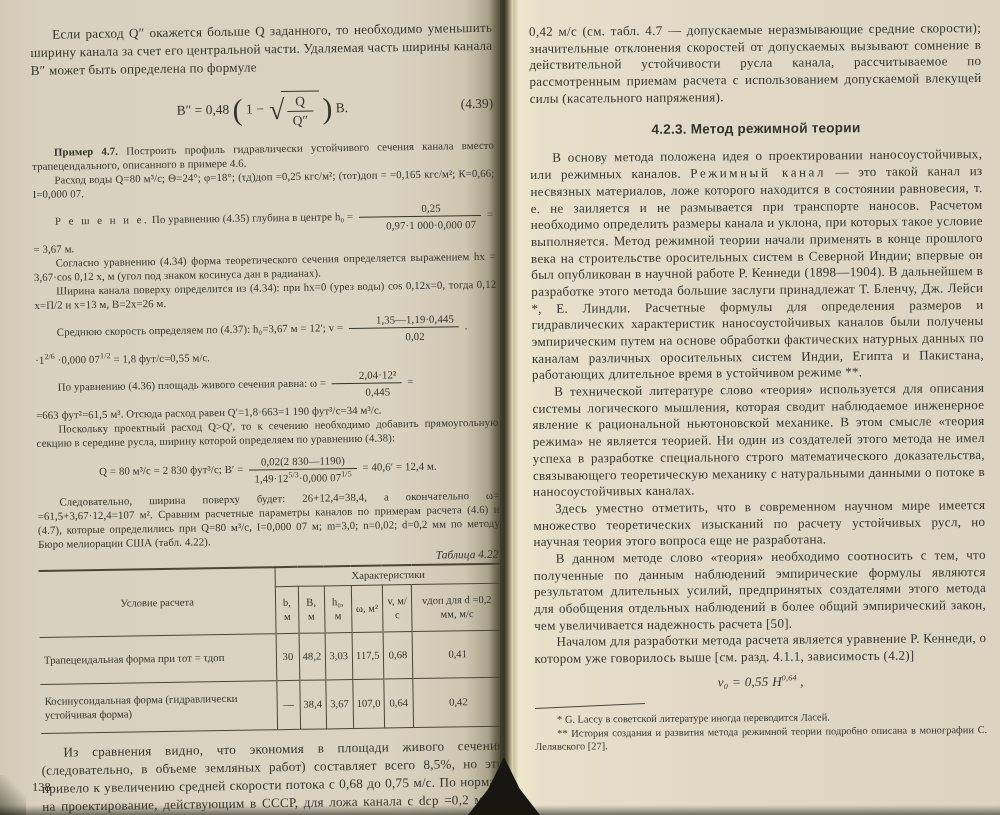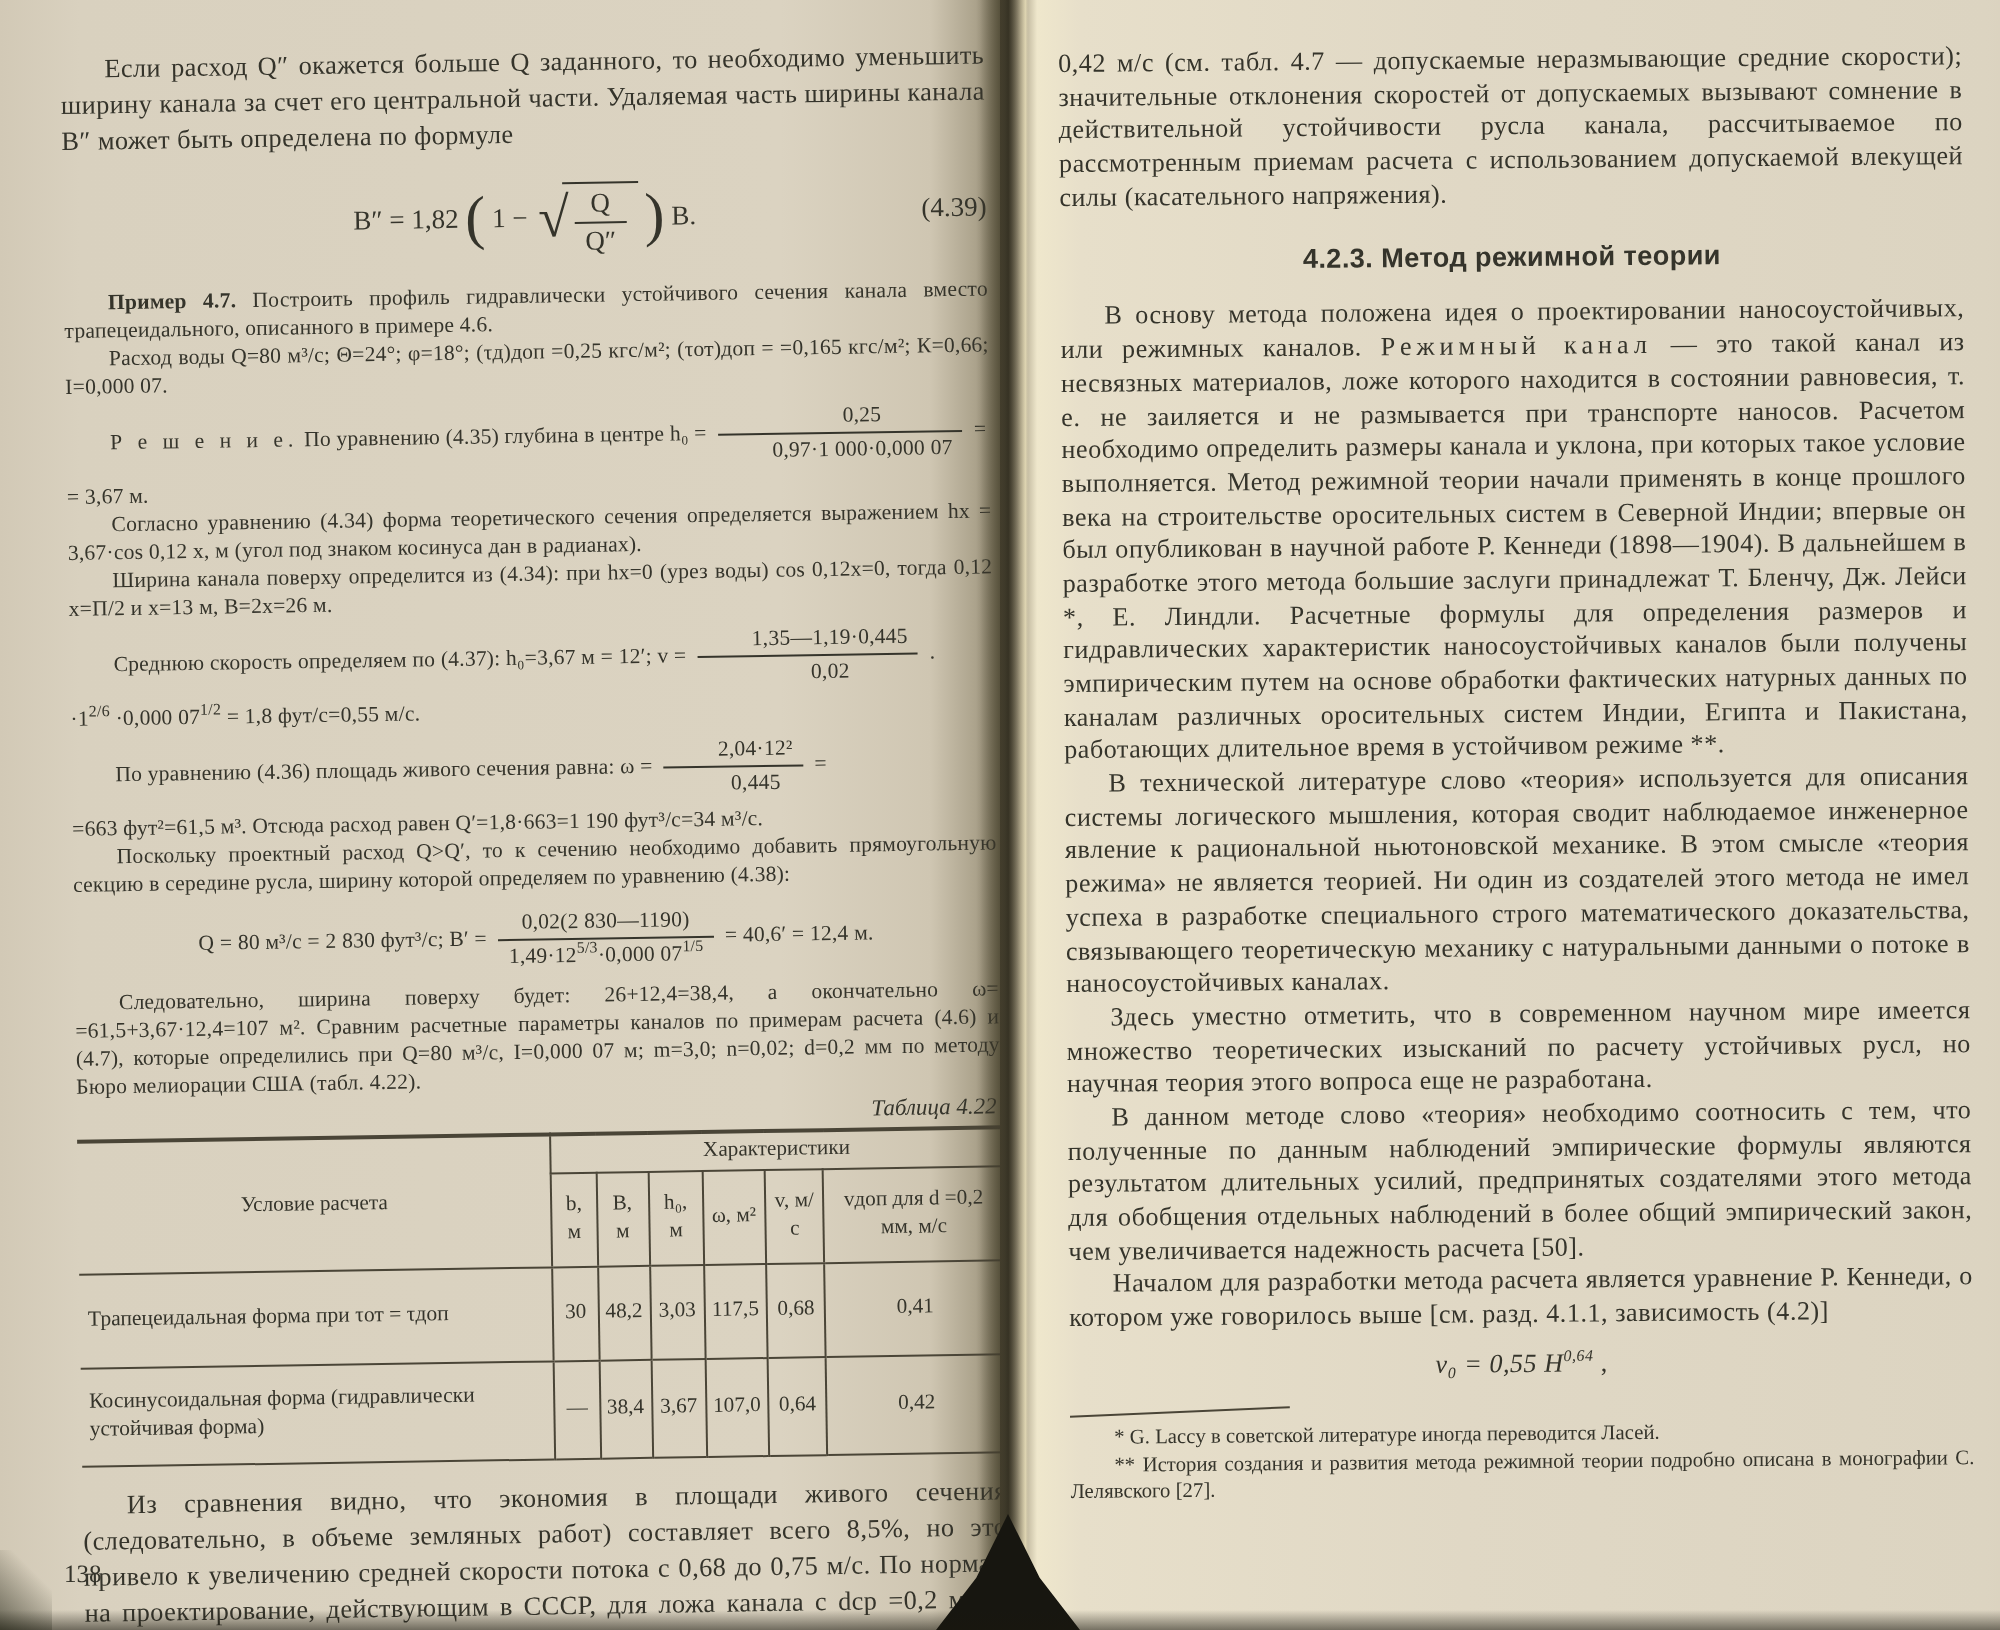--- a/index.html
+++ b/index.html
@@ -87,21 +87,21 @@
 
 <div class="book">
 
   <div class="page page-left">
     <div class="content-l">
 
       <p class="body-l indent">Если расход Q″ окажется больше Q заданного, то необходимо уменьшить ширину канала за счет его центральной части. Удаляемая часть ширины канала В″ может быть определена по формуле</p>
 
       <div class="formula-row">
         <span class="f-body">
-          <span>В″ = 1,82</span>
+          <span>В″ = 0,48</span>
           <span class="bigparen">(</span>
           <span>1 −</span>
           <span class="sqrt-sym">√</span><span class="sqrt-bar"><span class="frac"><span class="num">Q</span><span class="den">Q″</span></span></span>
           <span class="bigparen">)</span>
           <span>В.</span>
         </span>
         <span class="f-num">(4.39)</span>
       </div>
 
       <p class="small indent"><b class="bb">Пример 4.7.</b><span> Построить профиль гидравлически  устойчивого сечения канала вместо трапецеидального, описанного в примере 4.6.</span></p>

